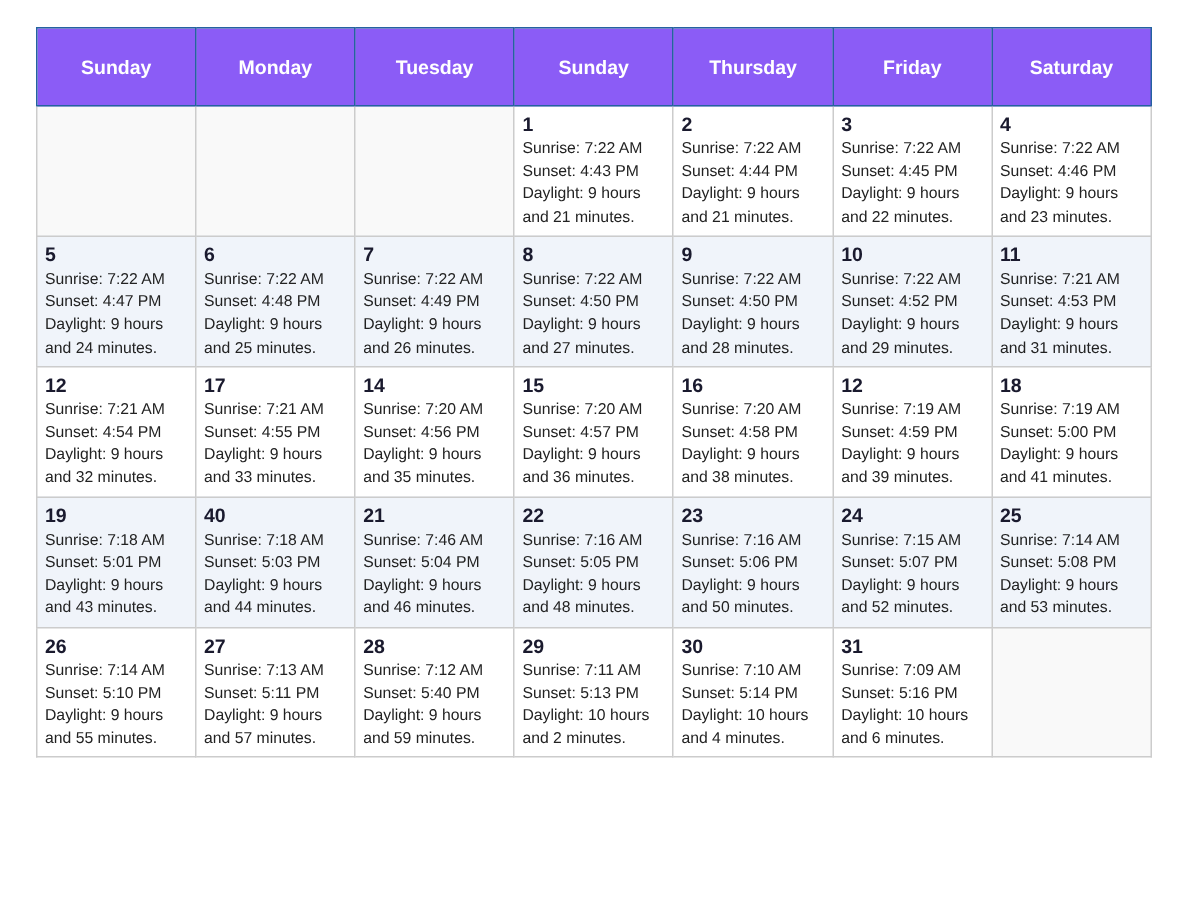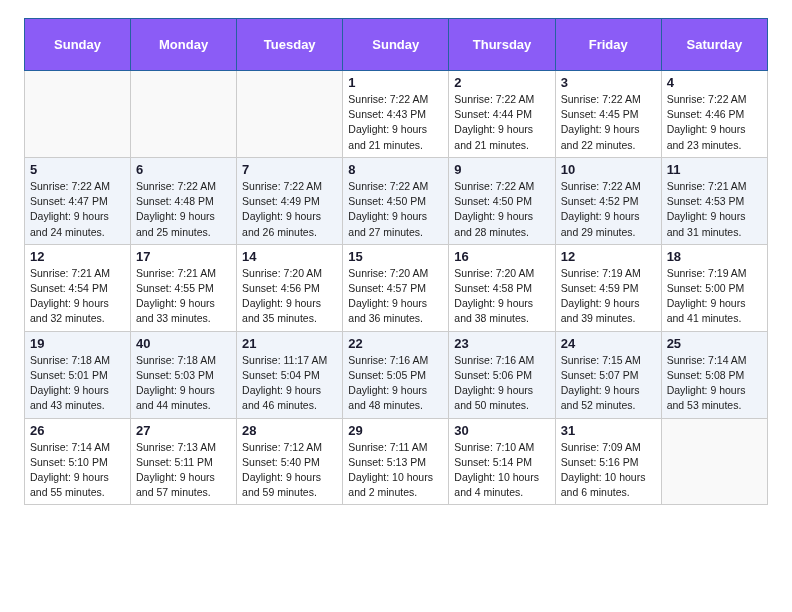--- a/index.html
+++ b/index.html
@@ -266,21 +266,21 @@
           </td>
           <td>
             <span class="day-number">40</span>
             <div class="cell-text">Sunrise: 7:18 AM
 Sunset: 5:03 PM
 Daylight: 9 hours
 and 44 minutes.</div>
           </td>
           <td>
             <span class="day-number">21</span>
-            <div class="cell-text">Sunrise: 11:17 AM
+            <div class="cell-text">Sunrise: 7:46 AM
 Sunset: 5:04 PM
 Daylight: 9 hours
 and 46 minutes.</div>
           </td>
           <td>
             <span class="day-number">22</span>
             <div class="cell-text">Sunrise: 7:16 AM
 Sunset: 5:05 PM
 Daylight: 9 hours
 and 48 minutes.</div>

